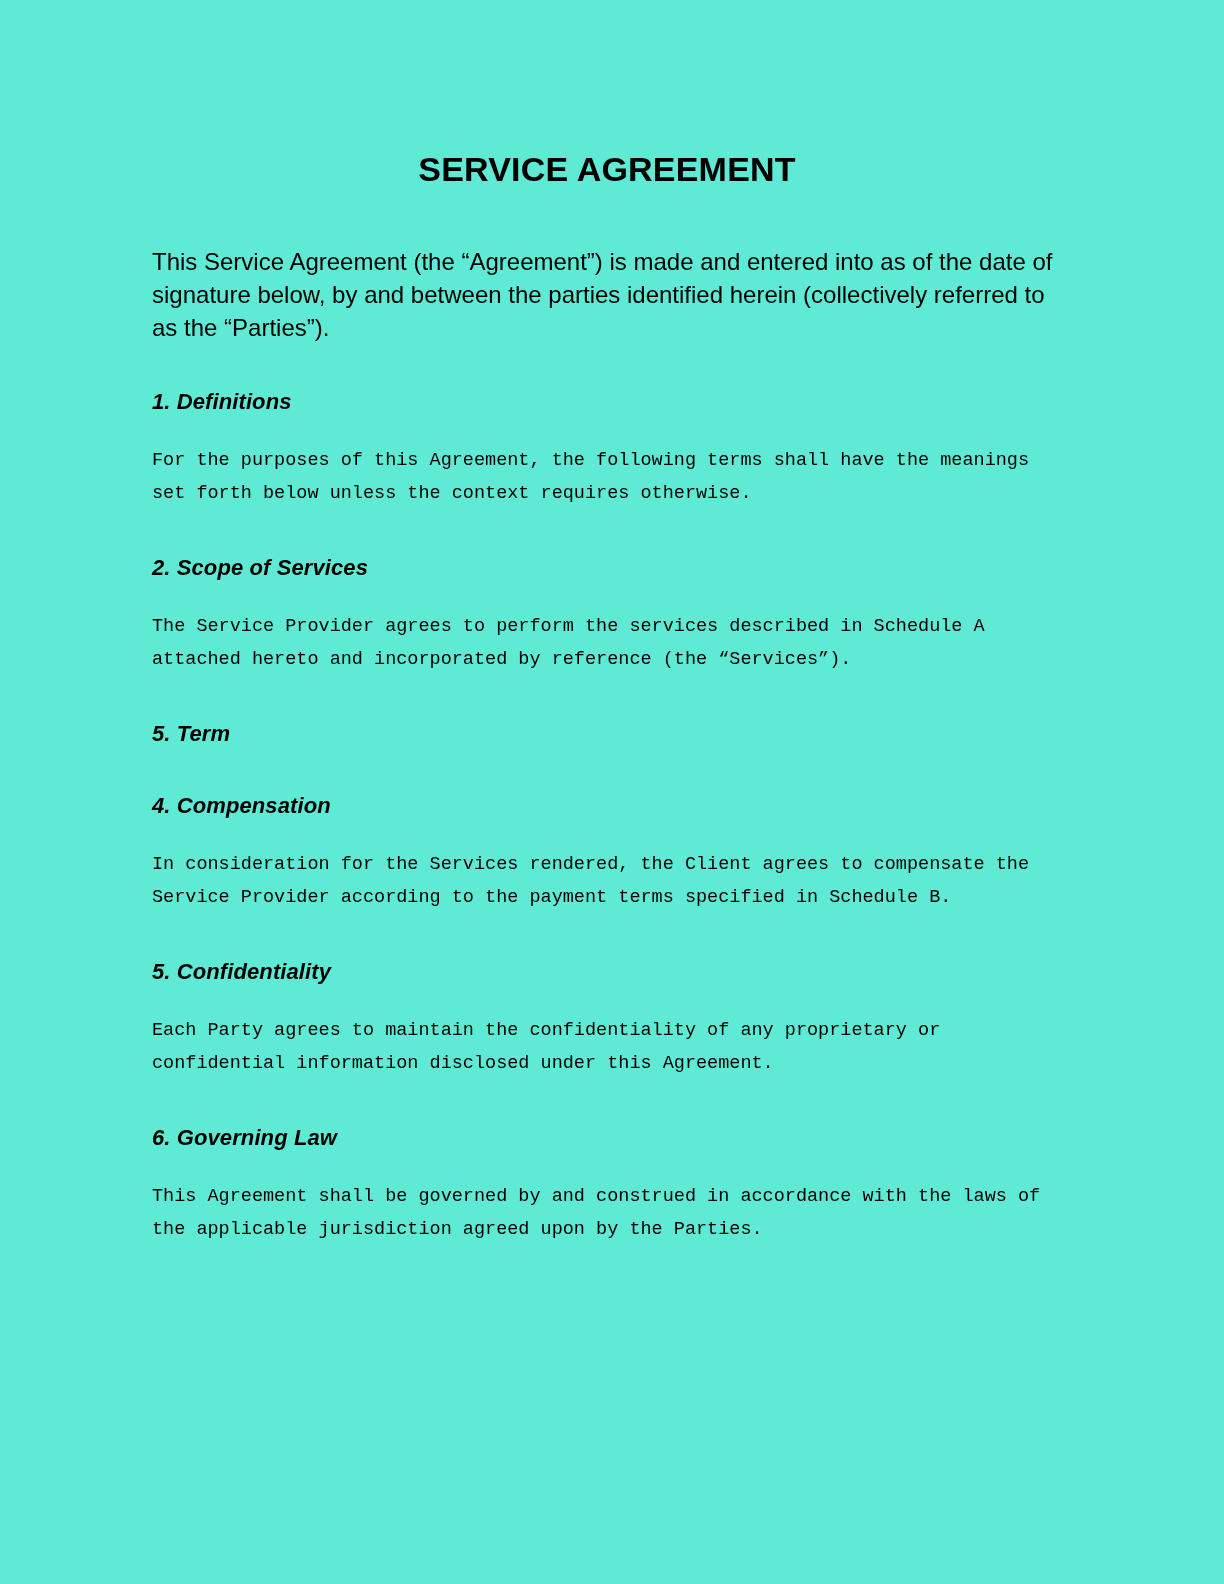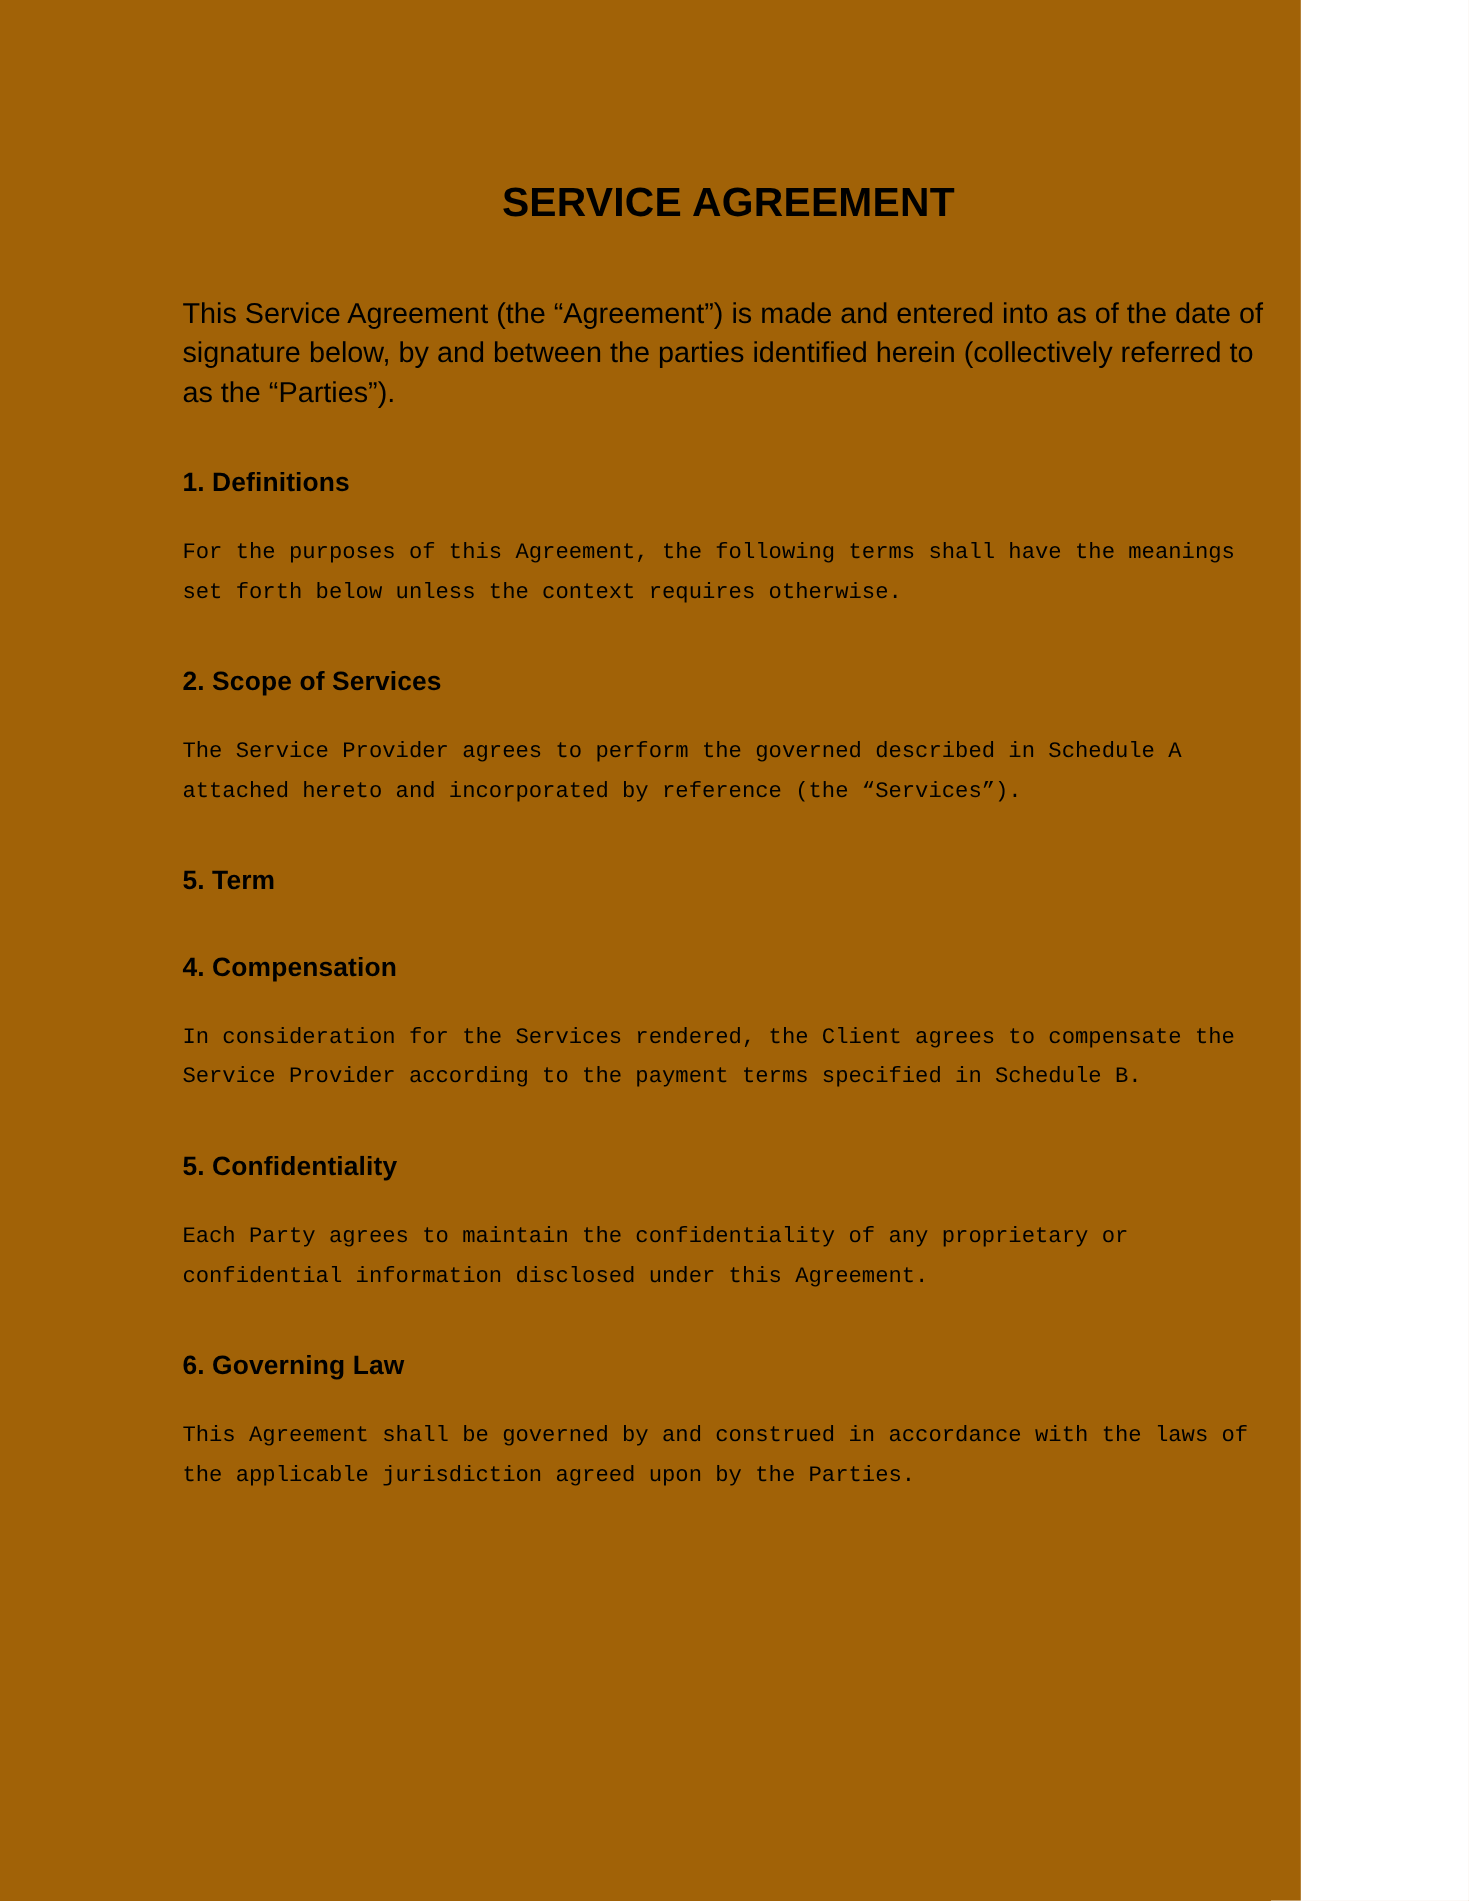--- a/index.html
+++ b/index.html
@@ -9,23 +9,23 @@
   }
 
   body {
     font-family: "Liberation Sans", sans-serif;
     color: #000000;
     -webkit-font-smoothing: antialiased;
   }
 
   .page {
     position: relative;
-    width: 1084px;
+    width: 1224px;
     height: 1584px;
-    background: #a16207;
+    background: #5eead4;
     box-sizing: border-box;
     overflow: hidden;
   }
 
   .doc-body {
     position: absolute;
     left: 152px;
     top: 0;
     width: 910px;
   }
@@ -51,20 +51,21 @@
   }
 
   .section {
     padding-top: 44px;
   }
 
   .section-heading {
     margin: 0;
     font-size: 22px;
     font-weight: bold;
+    font-style: italic;
     line-height: 28px;
     color: #000000;
     letter-spacing: 0.1px;
   }
 
   .section-body {
     margin: 0;
     padding-top: 28px;
     font-size: 18.5px;
     line-height: 33px;
@@ -83,21 +84,21 @@
 
     <p class="intro-paragraph">This Service Agreement (the “Agreement”) is made and entered into as of the date of signature below, by and between the parties identified herein (collectively referred to as the “Parties”).</p>
 
     <div class="section">
       <h2 class="section-heading">1. Definitions</h2>
       <p class="section-body">For the purposes of this Agreement, the following terms shall have the meanings set forth below unless the context requires otherwise.</p>
     </div>
 
     <div class="section">
       <h2 class="section-heading">2. Scope of Services</h2>
-      <p class="section-body">The Service Provider agrees to perform the governed described in Schedule A attached hereto and incorporated by reference (the “Services”).</p>
+      <p class="section-body">The Service Provider agrees to perform the services described in Schedule A attached hereto and incorporated by reference (the “Services”).</p>
     </div>
 
     <div class="section">
       <h2 class="section-heading">5. Term</h2>
     </div>
 
     <div class="section">
       <h2 class="section-heading">4. Compensation</h2>
       <p class="section-body">In consideration for the Services rendered, the Client agrees to compensate the Service Provider according to the payment terms specified in Schedule B.</p>
     </div>

